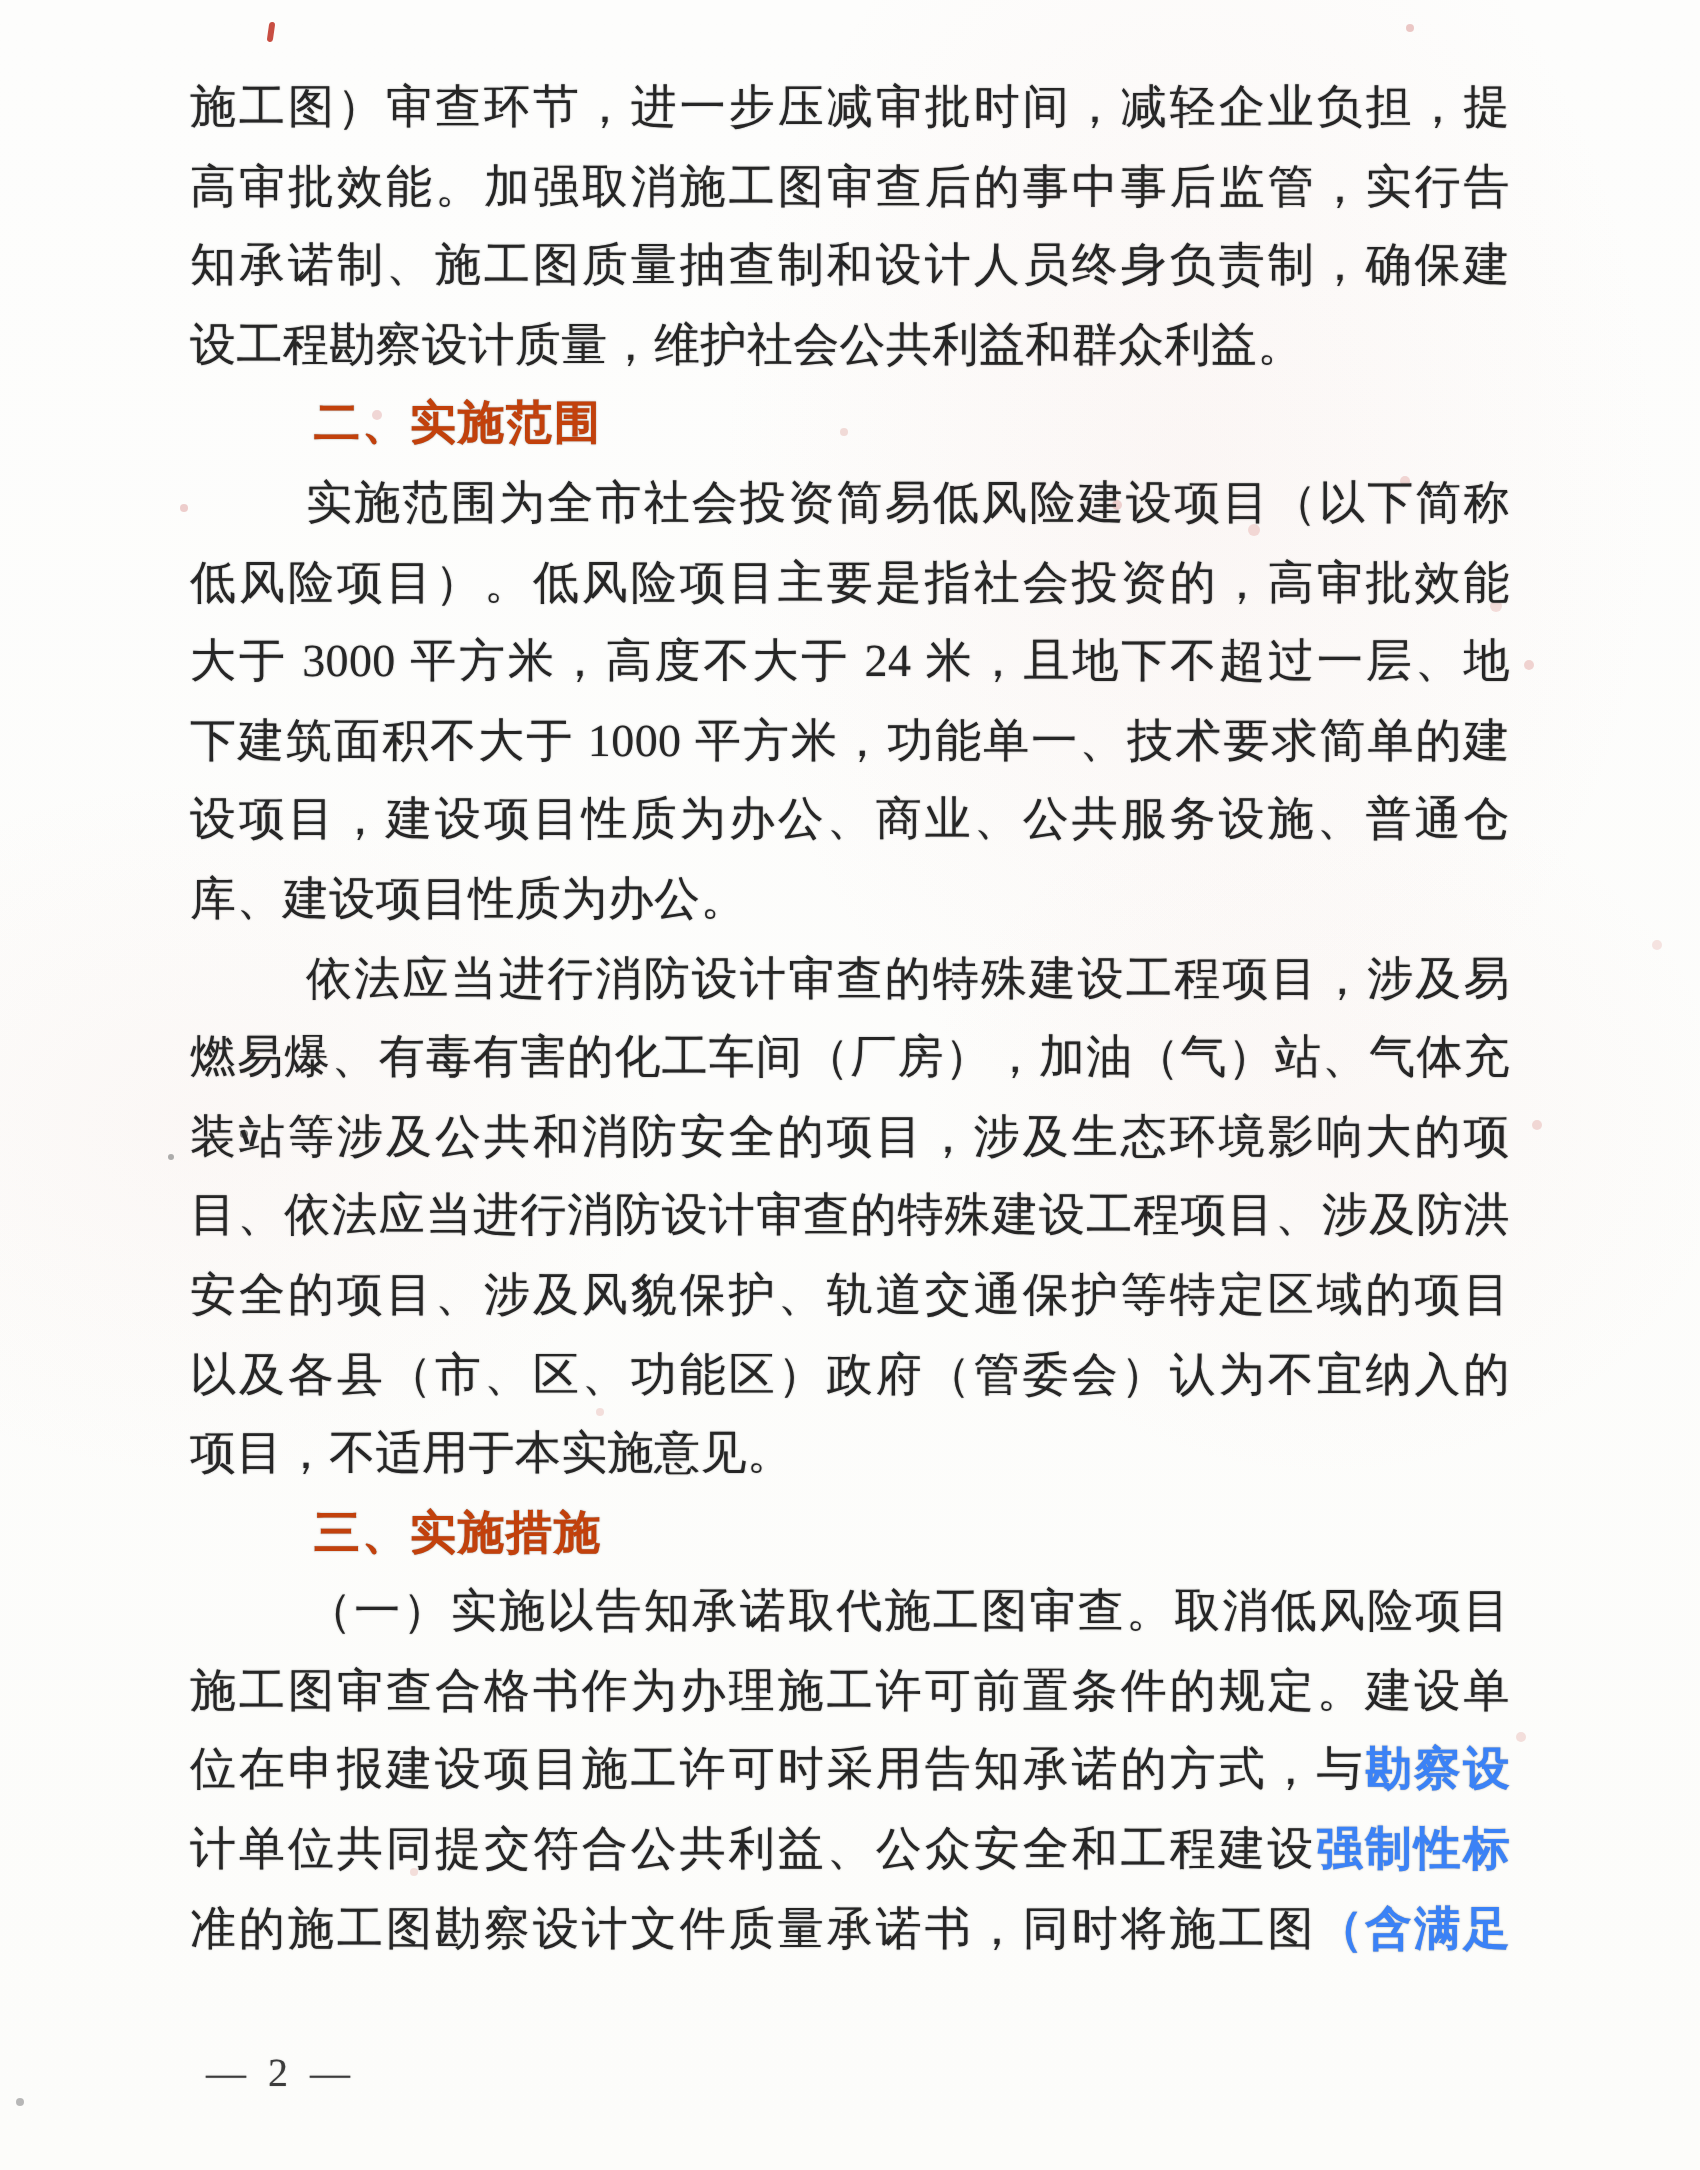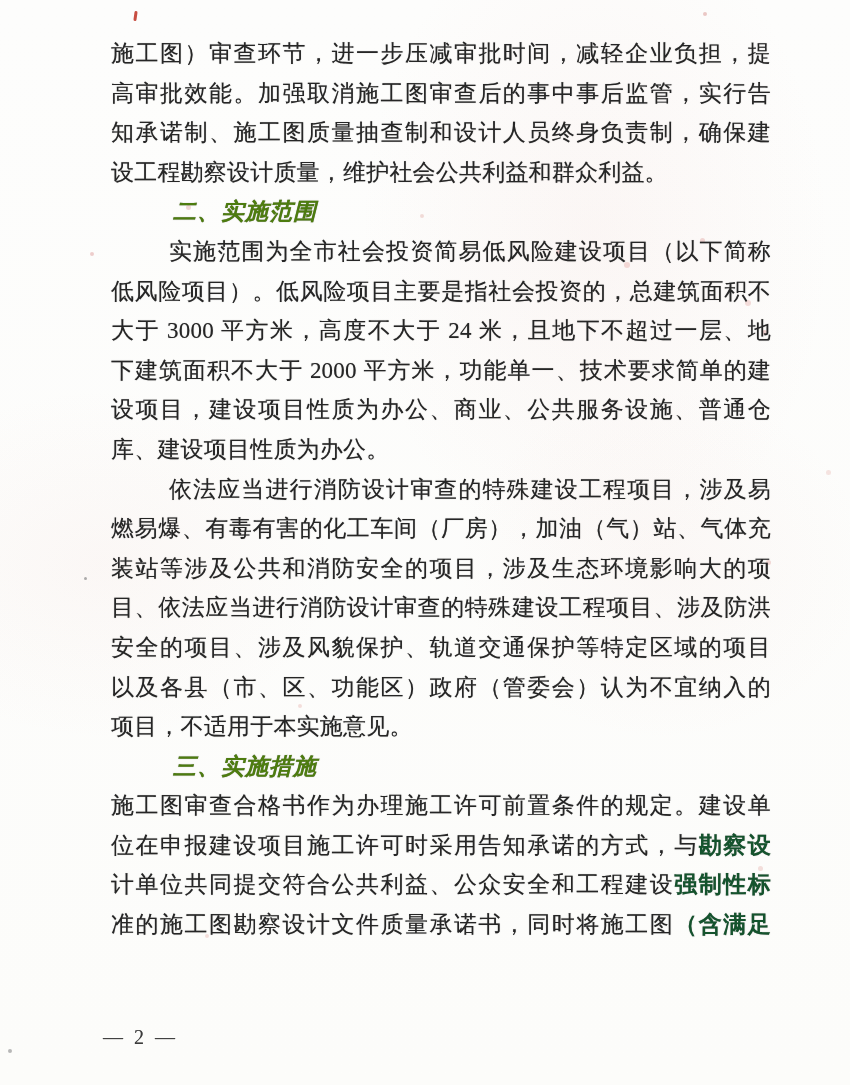--- a/index.html
+++ b/index.html
@@ -13,21 +13,21 @@
     position: relative;
     background:
       radial-gradient(ellipse at 70% 22%, rgba(232,176,170,0.09), rgba(232,176,170,0) 28%),
       radial-gradient(ellipse at 12% 52%, rgba(232,176,170,0.07), rgba(232,176,170,0) 22%),
       radial-gradient(ellipse at 78% 52%, rgba(232,176,170,0.07), rgba(232,176,170,0) 22%),
       linear-gradient(#fdfdfc, #fcfcfa);
     font-family: "Liberation Serif", "DejaVu Serif", serif;
   }
   .content {
     position: absolute;
-    left: 111px;
+    left: 95px;
     top: 34px;
     width: 660px;
   }
   .line {
     height: 39.6px;
     line-height: 39.6px;
     font-size: 23px;
     color: #262626;
     white-space: normal;
     text-shadow: 0 0 0.8px rgba(45,45,45,0.55);
@@ -36,28 +36,27 @@
   .j {
     text-align: justify;
     text-align-last: justify;
   }
   .indent {
     text-indent: 58px;
   }
   .heading {
     font-family: "Liberation Sans", "DejaVu Sans", sans-serif;
     font-weight: 700;
-    color: #4d7c0f;
+    color: #c2410c;
     padding-left: 62px;
     letter-spacing: 1px;
-    font-style: italic;
   }
   .b {
     font-weight: 700;
-    color: #14532d;
+    color: #3b82f6;
   }
   .pagenum {
     position: absolute;
     left: 103px;
     top: 1026px;
     font-size: 20px;
     color: #3c3c3c;
     letter-spacing: 3px;
     text-shadow: 0 0 0.6px rgba(60,60,60,0.5);
   }
@@ -102,33 +101,34 @@
   <div class="speck" style="left:8px;top:1049px;width:4px;height:4px;background:#9a9a9a;opacity:.7"></div>
 </div>
 
 <main class="content">
   <div class="line j">施工图）审查环节，进一步压减审批时间，减轻企业负担，提</div>
   <div class="line j">高审批效能。加强取消施工图审查后的事中事后监管，实行告</div>
   <div class="line j">知承诺制、施工图质量抽查制和设计人员终身负责制，确保建</div>
   <div class="line">设工程勘察设计质量，维护社会公共利益和群众利益。</div>
   <div class="line heading">二、实施范围</div>
   <div class="line j indent">实施范围为全市社会投资简易低风险建设项目（以下简称</div>
-  <div class="line j">低风险项目）。低风险项目主要是指社会投资的，总建筑面积不</div>
+  <div class="line j">低风险项目）。低风险项目主要是指社会投资的，高审批效能</div>
   <div class="line j">大于 3000 平方米，高度不大于 24 米，且地下不超过一层、地</div>
-  <div class="line j">下建筑面积不大于 2000 平方米，功能单一、技术要求简单的建</div>
+  <div class="line j">下建筑面积不大于 1000 平方米，功能单一、技术要求简单的建</div>
   <div class="line j">设项目，建设项目性质为办公、商业、公共服务设施、普通仓</div>
   <div class="line">库、建设项目性质为办公。</div>
   <div class="line j indent">依法应当进行消防设计审查的特殊建设工程项目，涉及易</div>
   <div class="line j">燃易爆、有毒有害的化工车间（厂房），加油（气）站、气体充</div>
   <div class="line j">装站等涉及公共和消防安全的项目，涉及生态环境影响大的项</div>
   <div class="line j">目、依法应当进行消防设计审查的特殊建设工程项目、涉及防洪</div>
   <div class="line j">安全的项目、涉及风貌保护、轨道交通保护等特定区域的项目</div>
   <div class="line j">以及各县（市、区、功能区）政府（管委会）认为不宜纳入的</div>
   <div class="line">项目，不适用于本实施意见。</div>
   <div class="line heading">三、实施措施</div>
+  <div class="line j indent">（一）实施以告知承诺取代施工图审查。取消低风险项目</div>
   <div class="line j">施工图审查合格书作为办理施工许可前置条件的规定。建设单</div>
   <div class="line j">
     <span>位在申报建设项目施工许可时采用告知承诺的方式，与</span><span class="b">勘察设</span>
   </div>
   <div class="line j">
     <span>计单位共同提交符合公共利益、公众安全和工程建设</span><span class="b">强制性标</span>
   </div>
   <div class="line j">
     <span>准的施工图勘察设计文件质量承诺书，同时将施工图</span><span class="b">（含满足</span>
   </div>

